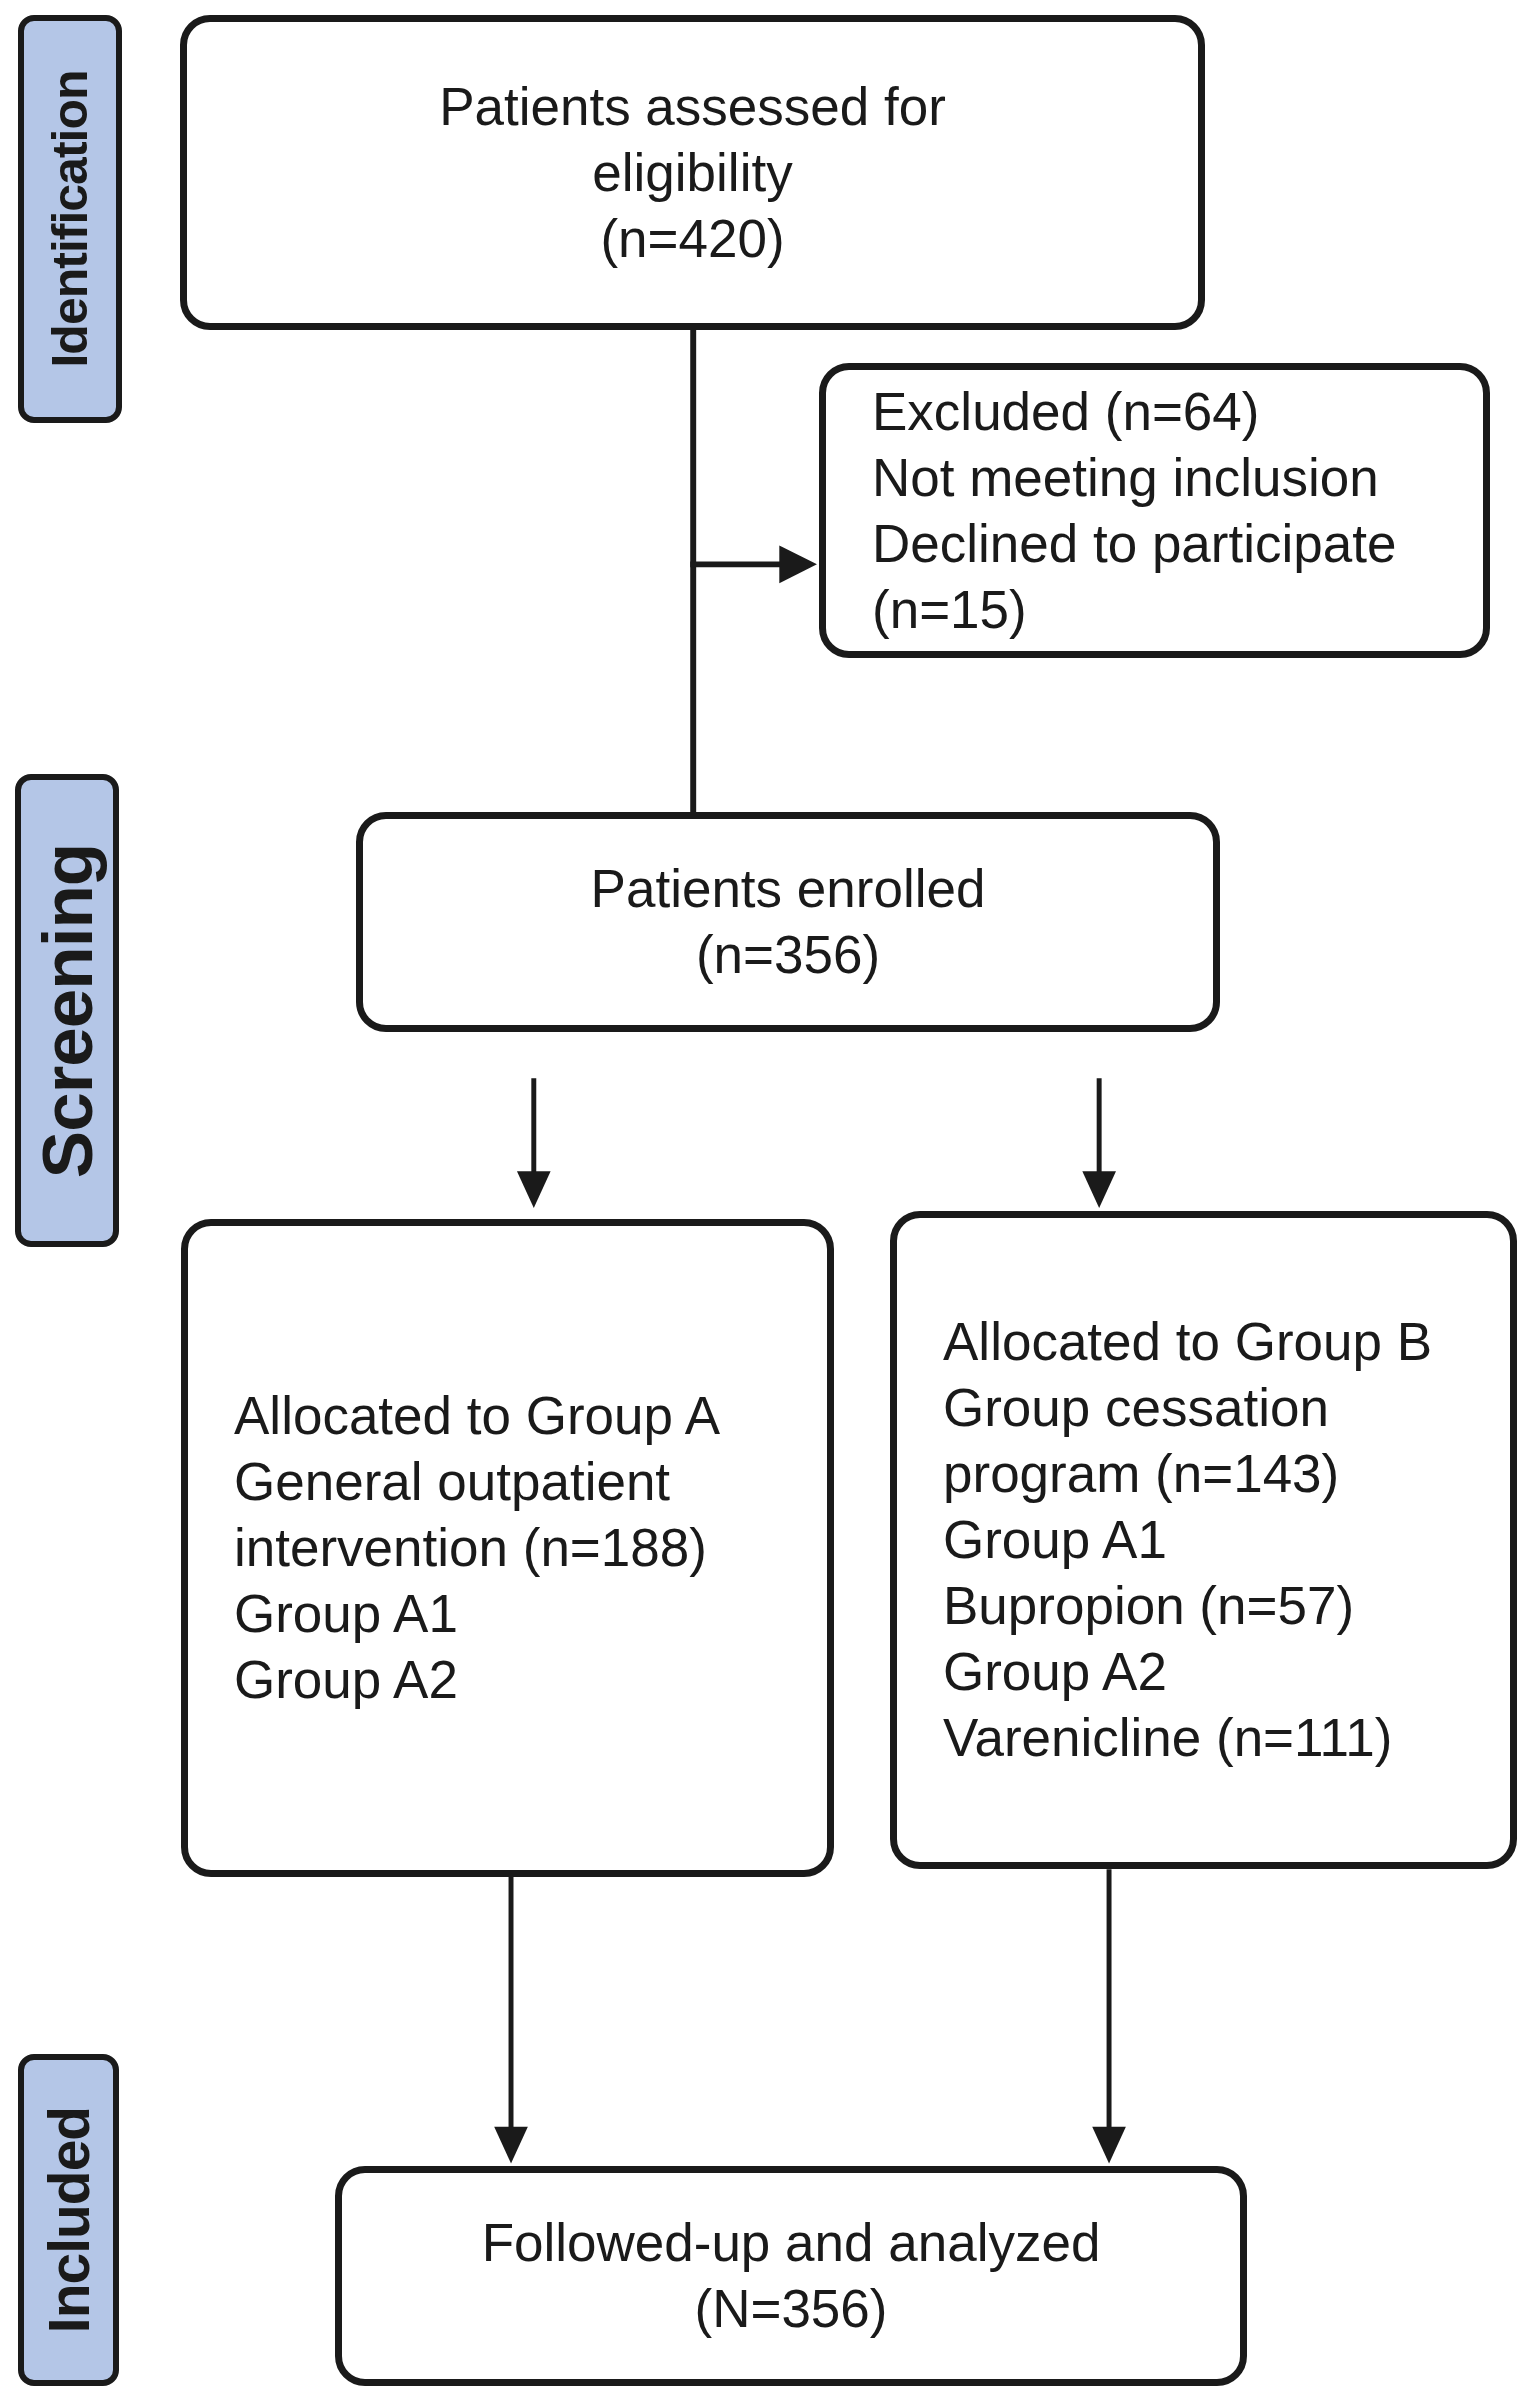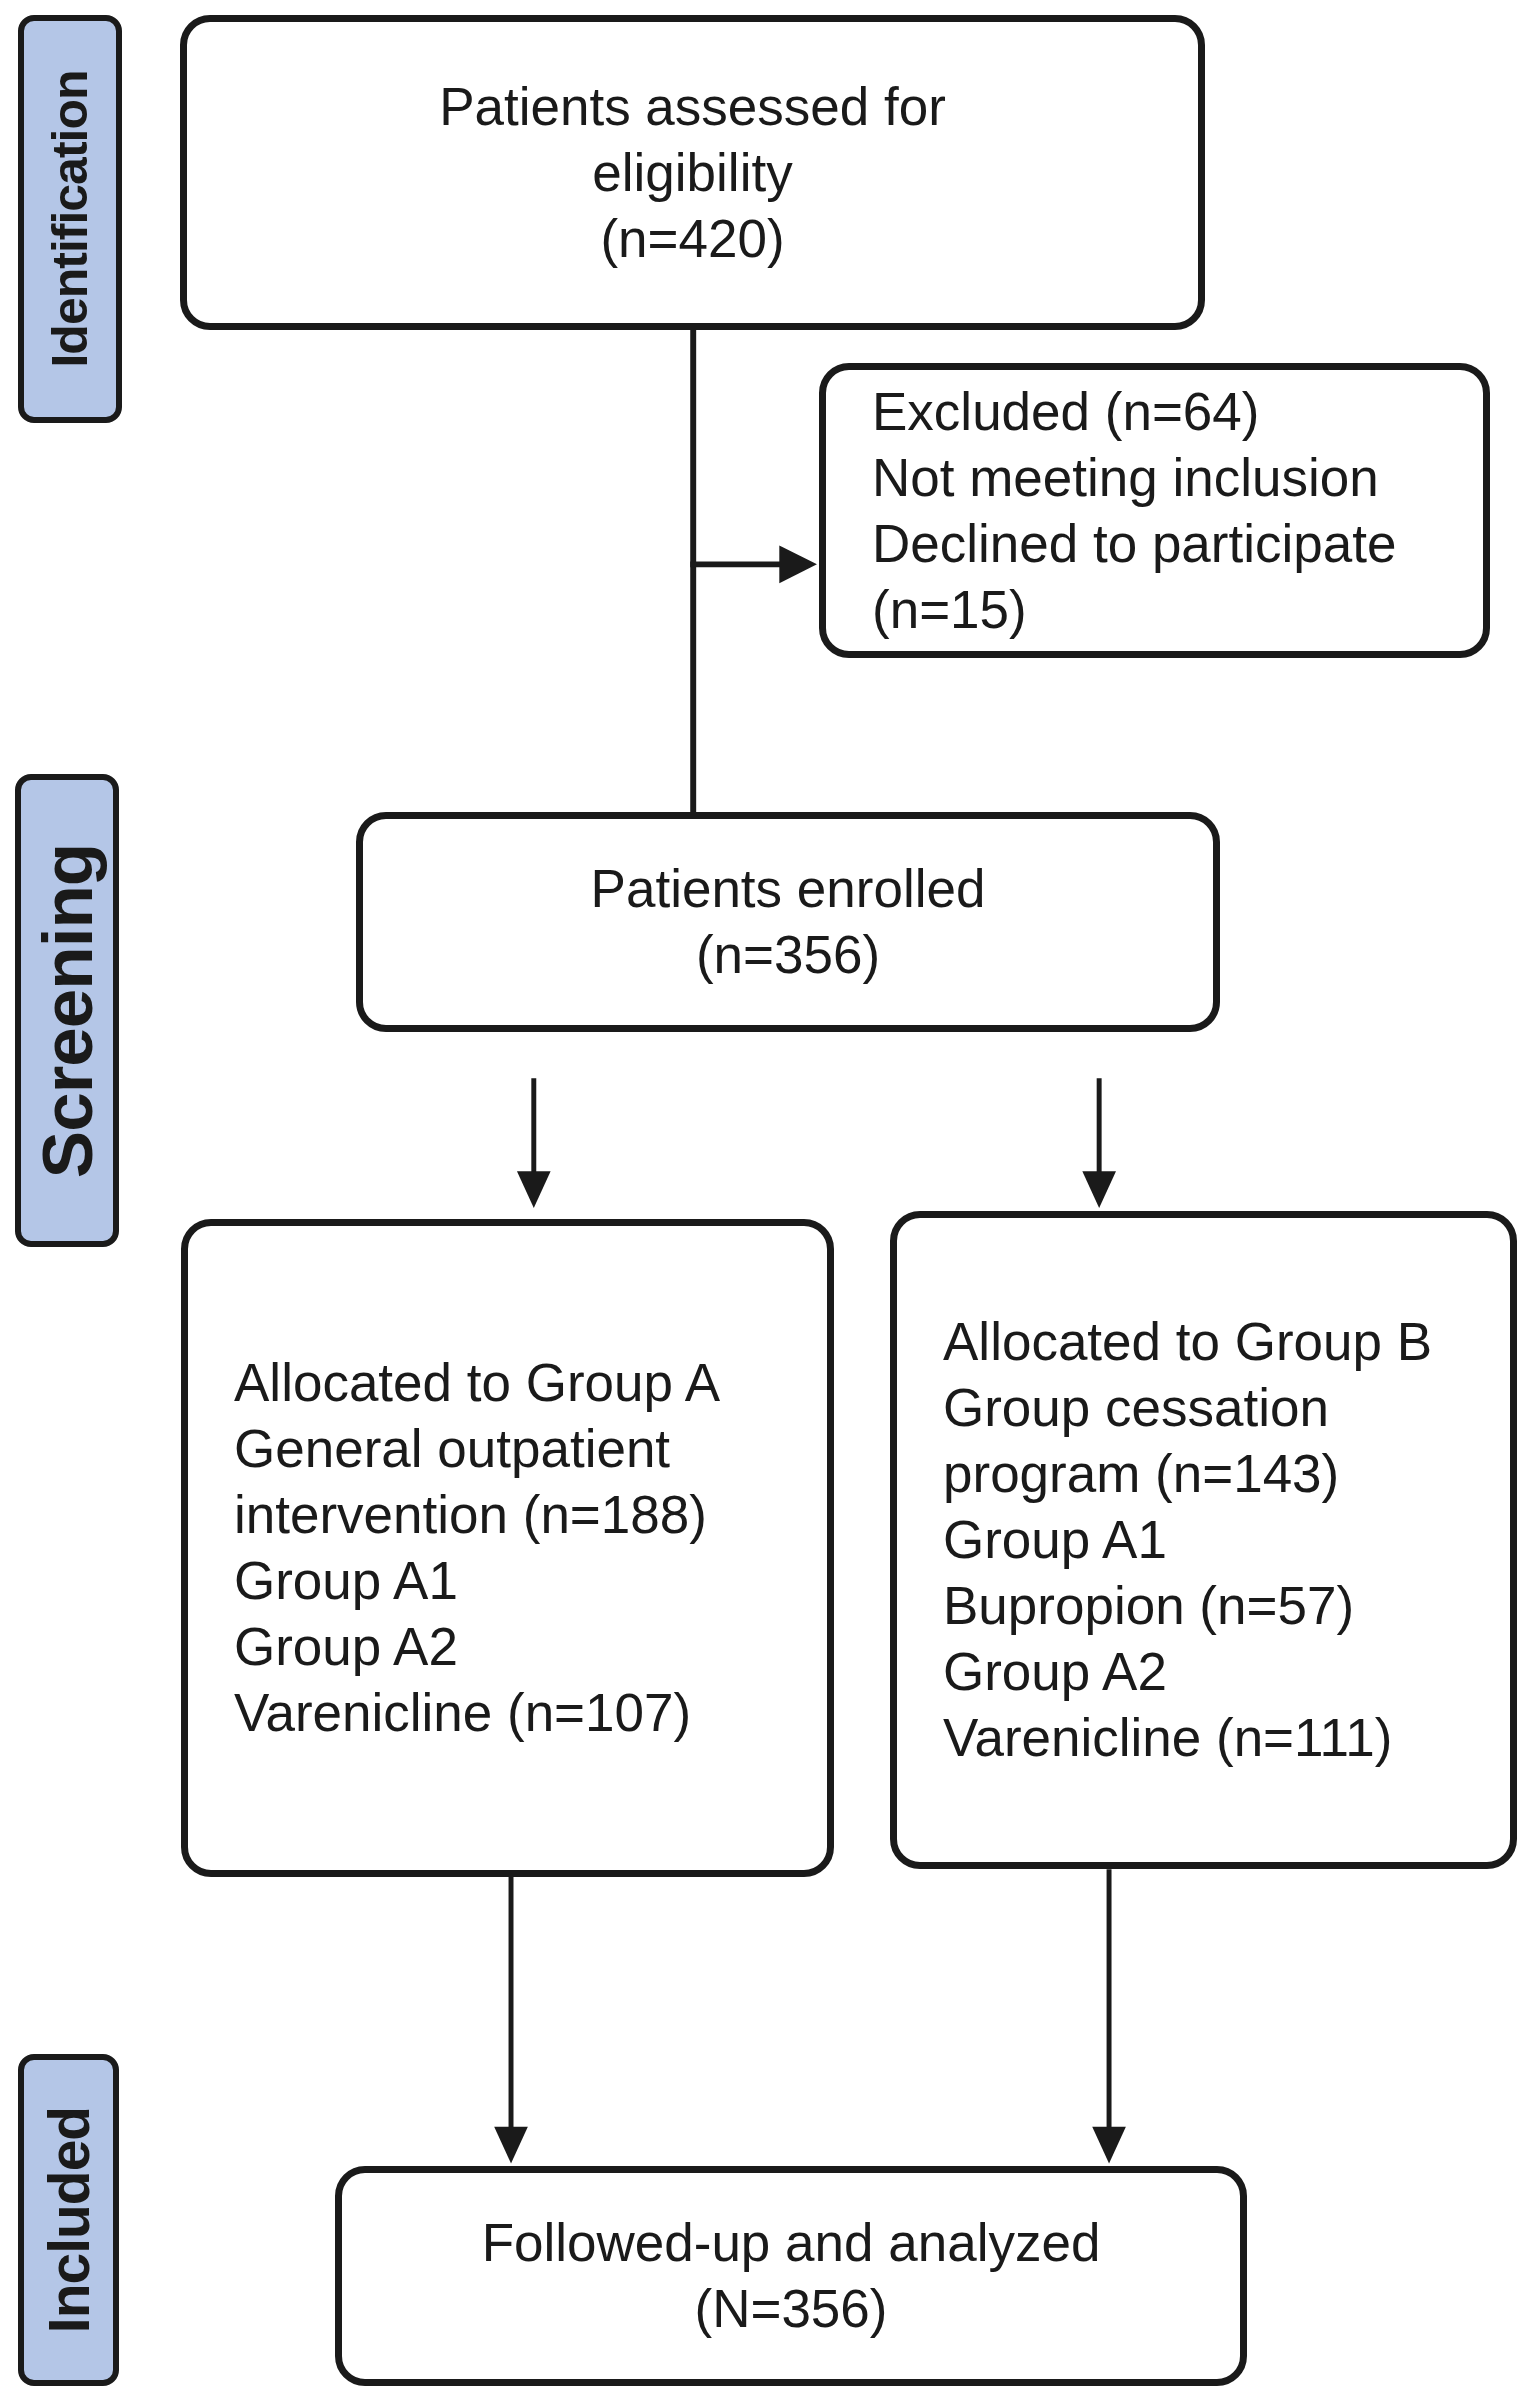--- a/index.html
+++ b/index.html
@@ -112,21 +112,20 @@
     <div class="line">Patients enrolled</div>
     <div class="line">(n=356)</div>
   </div>
 
   <div class="fbox leftalign" id="box-group-a">
     <div class="line">Allocated to Group A</div>
     <div class="line">General outpatient</div>
     <div class="line">intervention (n=188)</div>
     <div class="line">Group A1</div>
     <div class="line">Group A2</div>
-    <div class="line">Varenicline (n=107)</div>
   </div>
 
   <div class="fbox leftalign" id="box-group-b">
     <div class="line">Allocated to Group B</div>
     <div class="line">Group cessation</div>
     <div class="line">program (n=143)</div>
     <div class="line">Group A1</div>
     <div class="line">Bupropion (n=57)</div>
     <div class="line">Group A2</div>
     <div class="line">Varenicline (n=111)</div>

